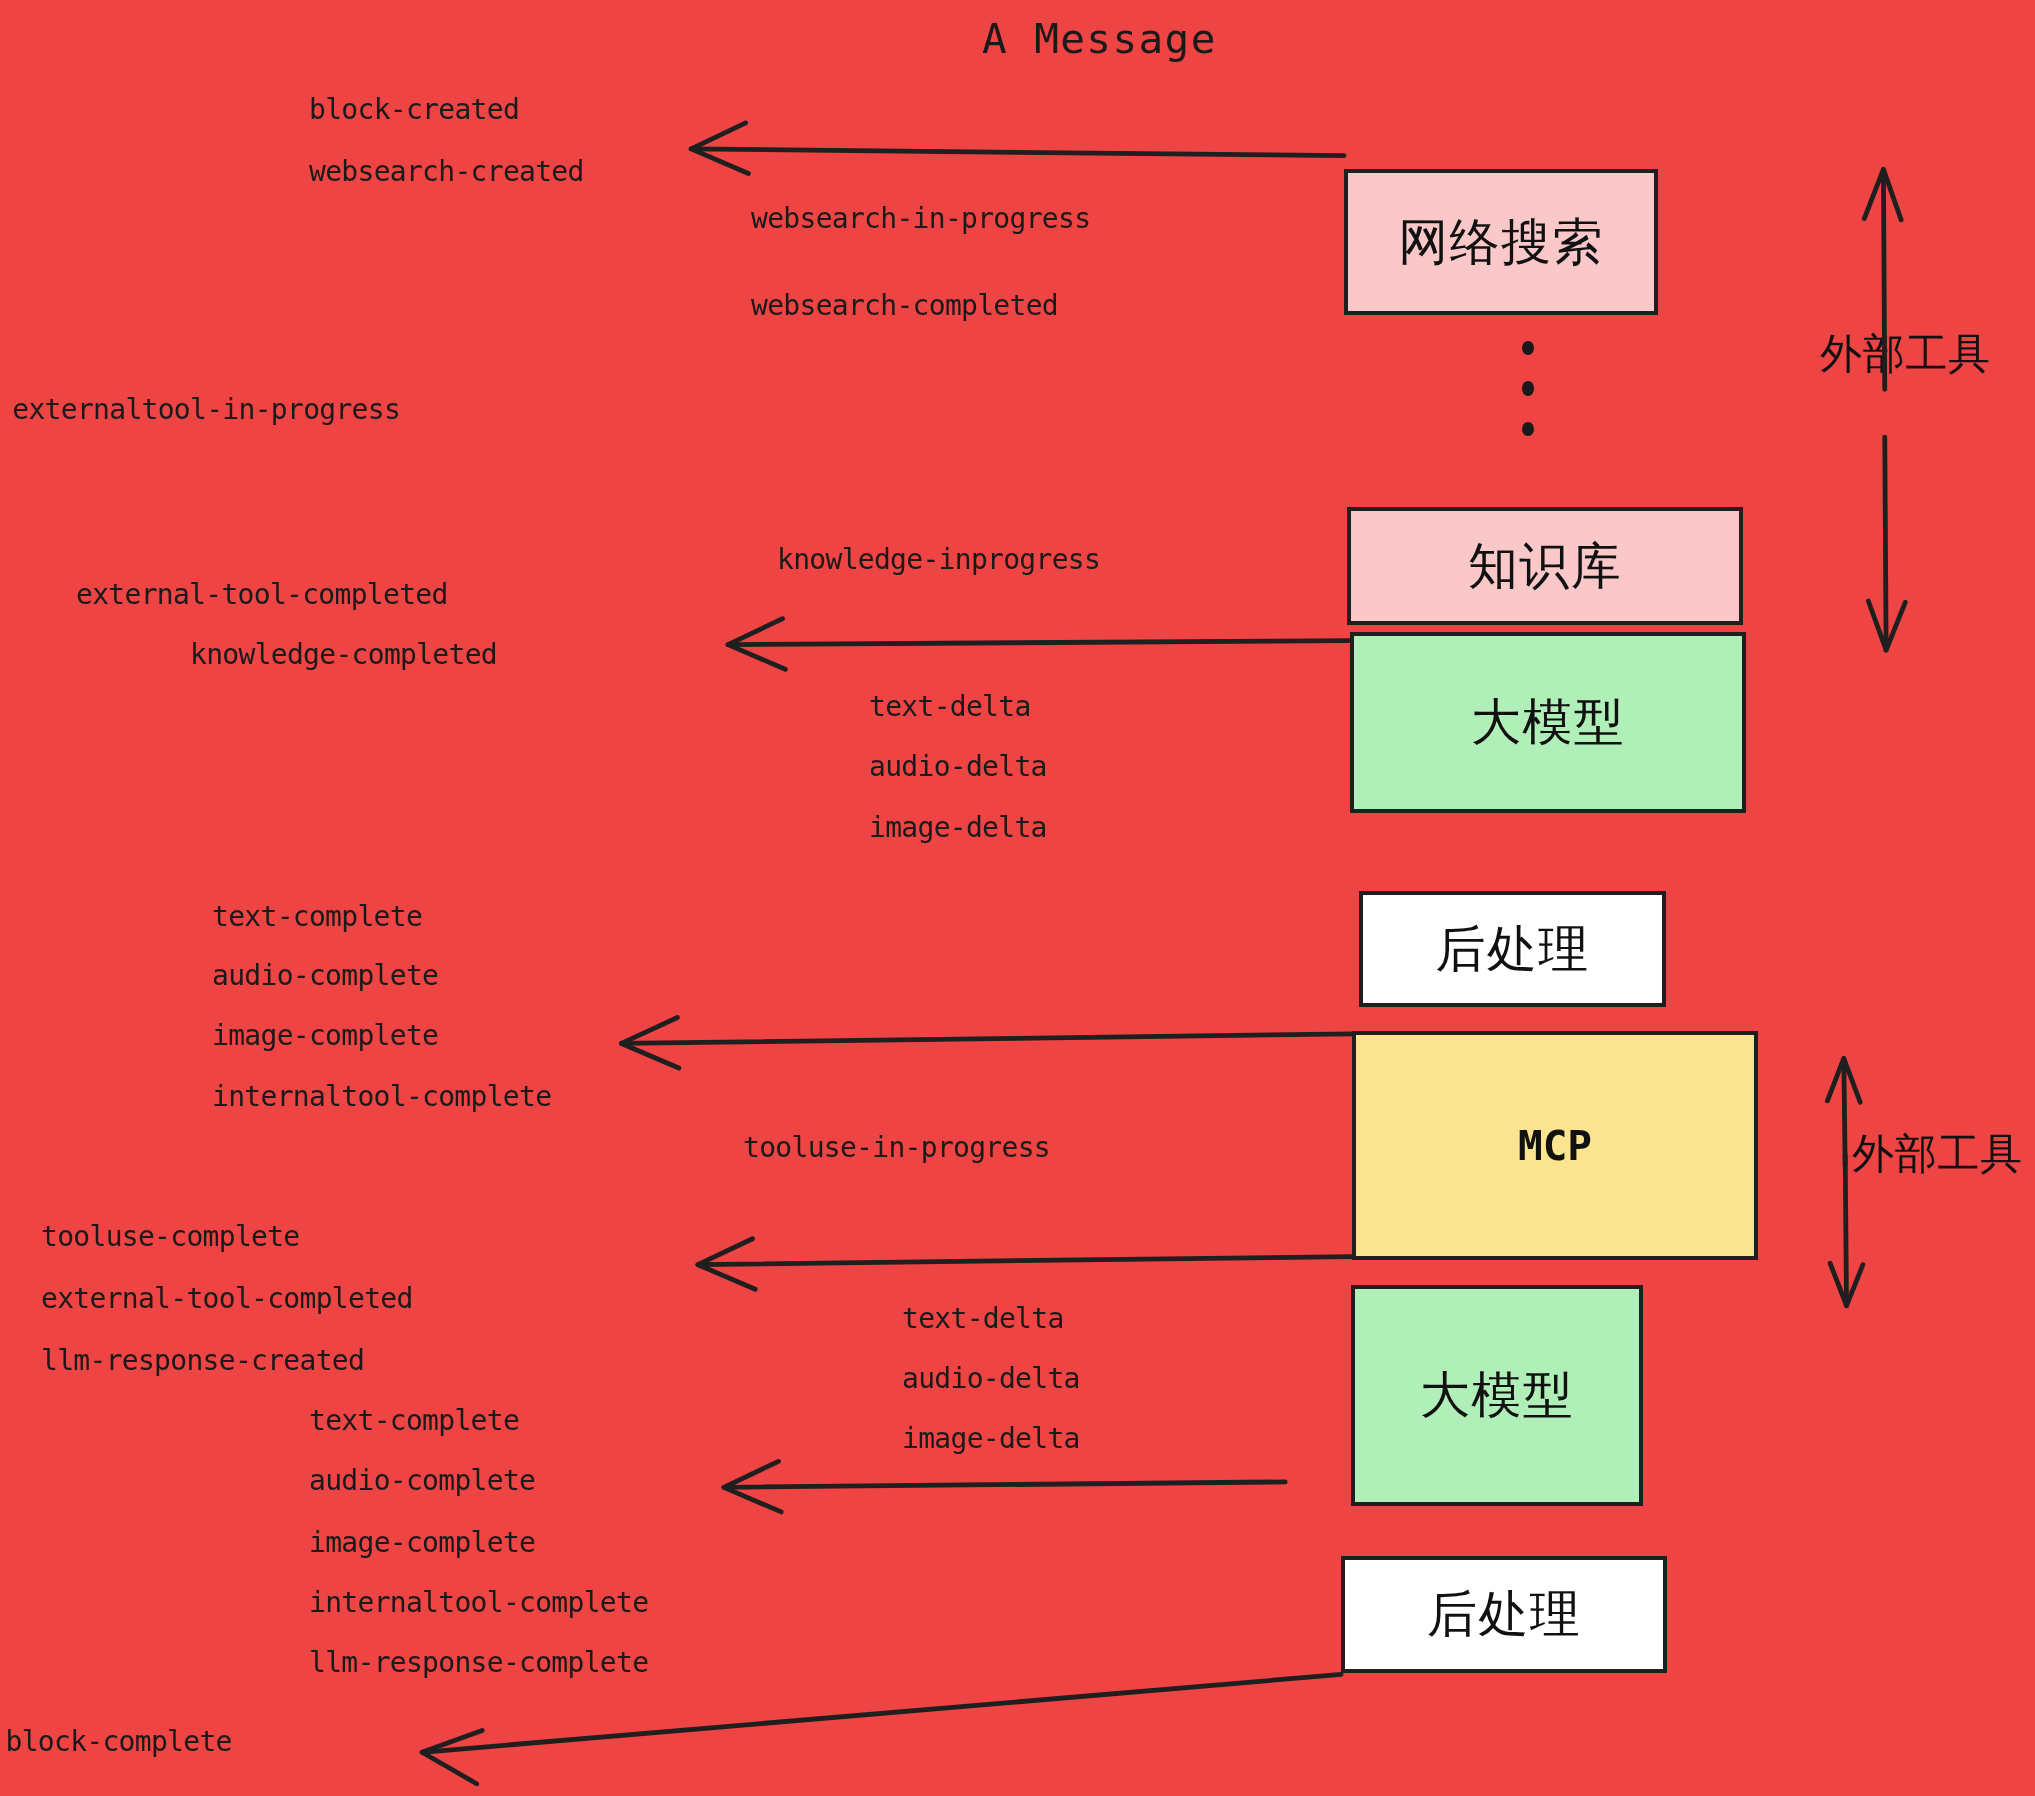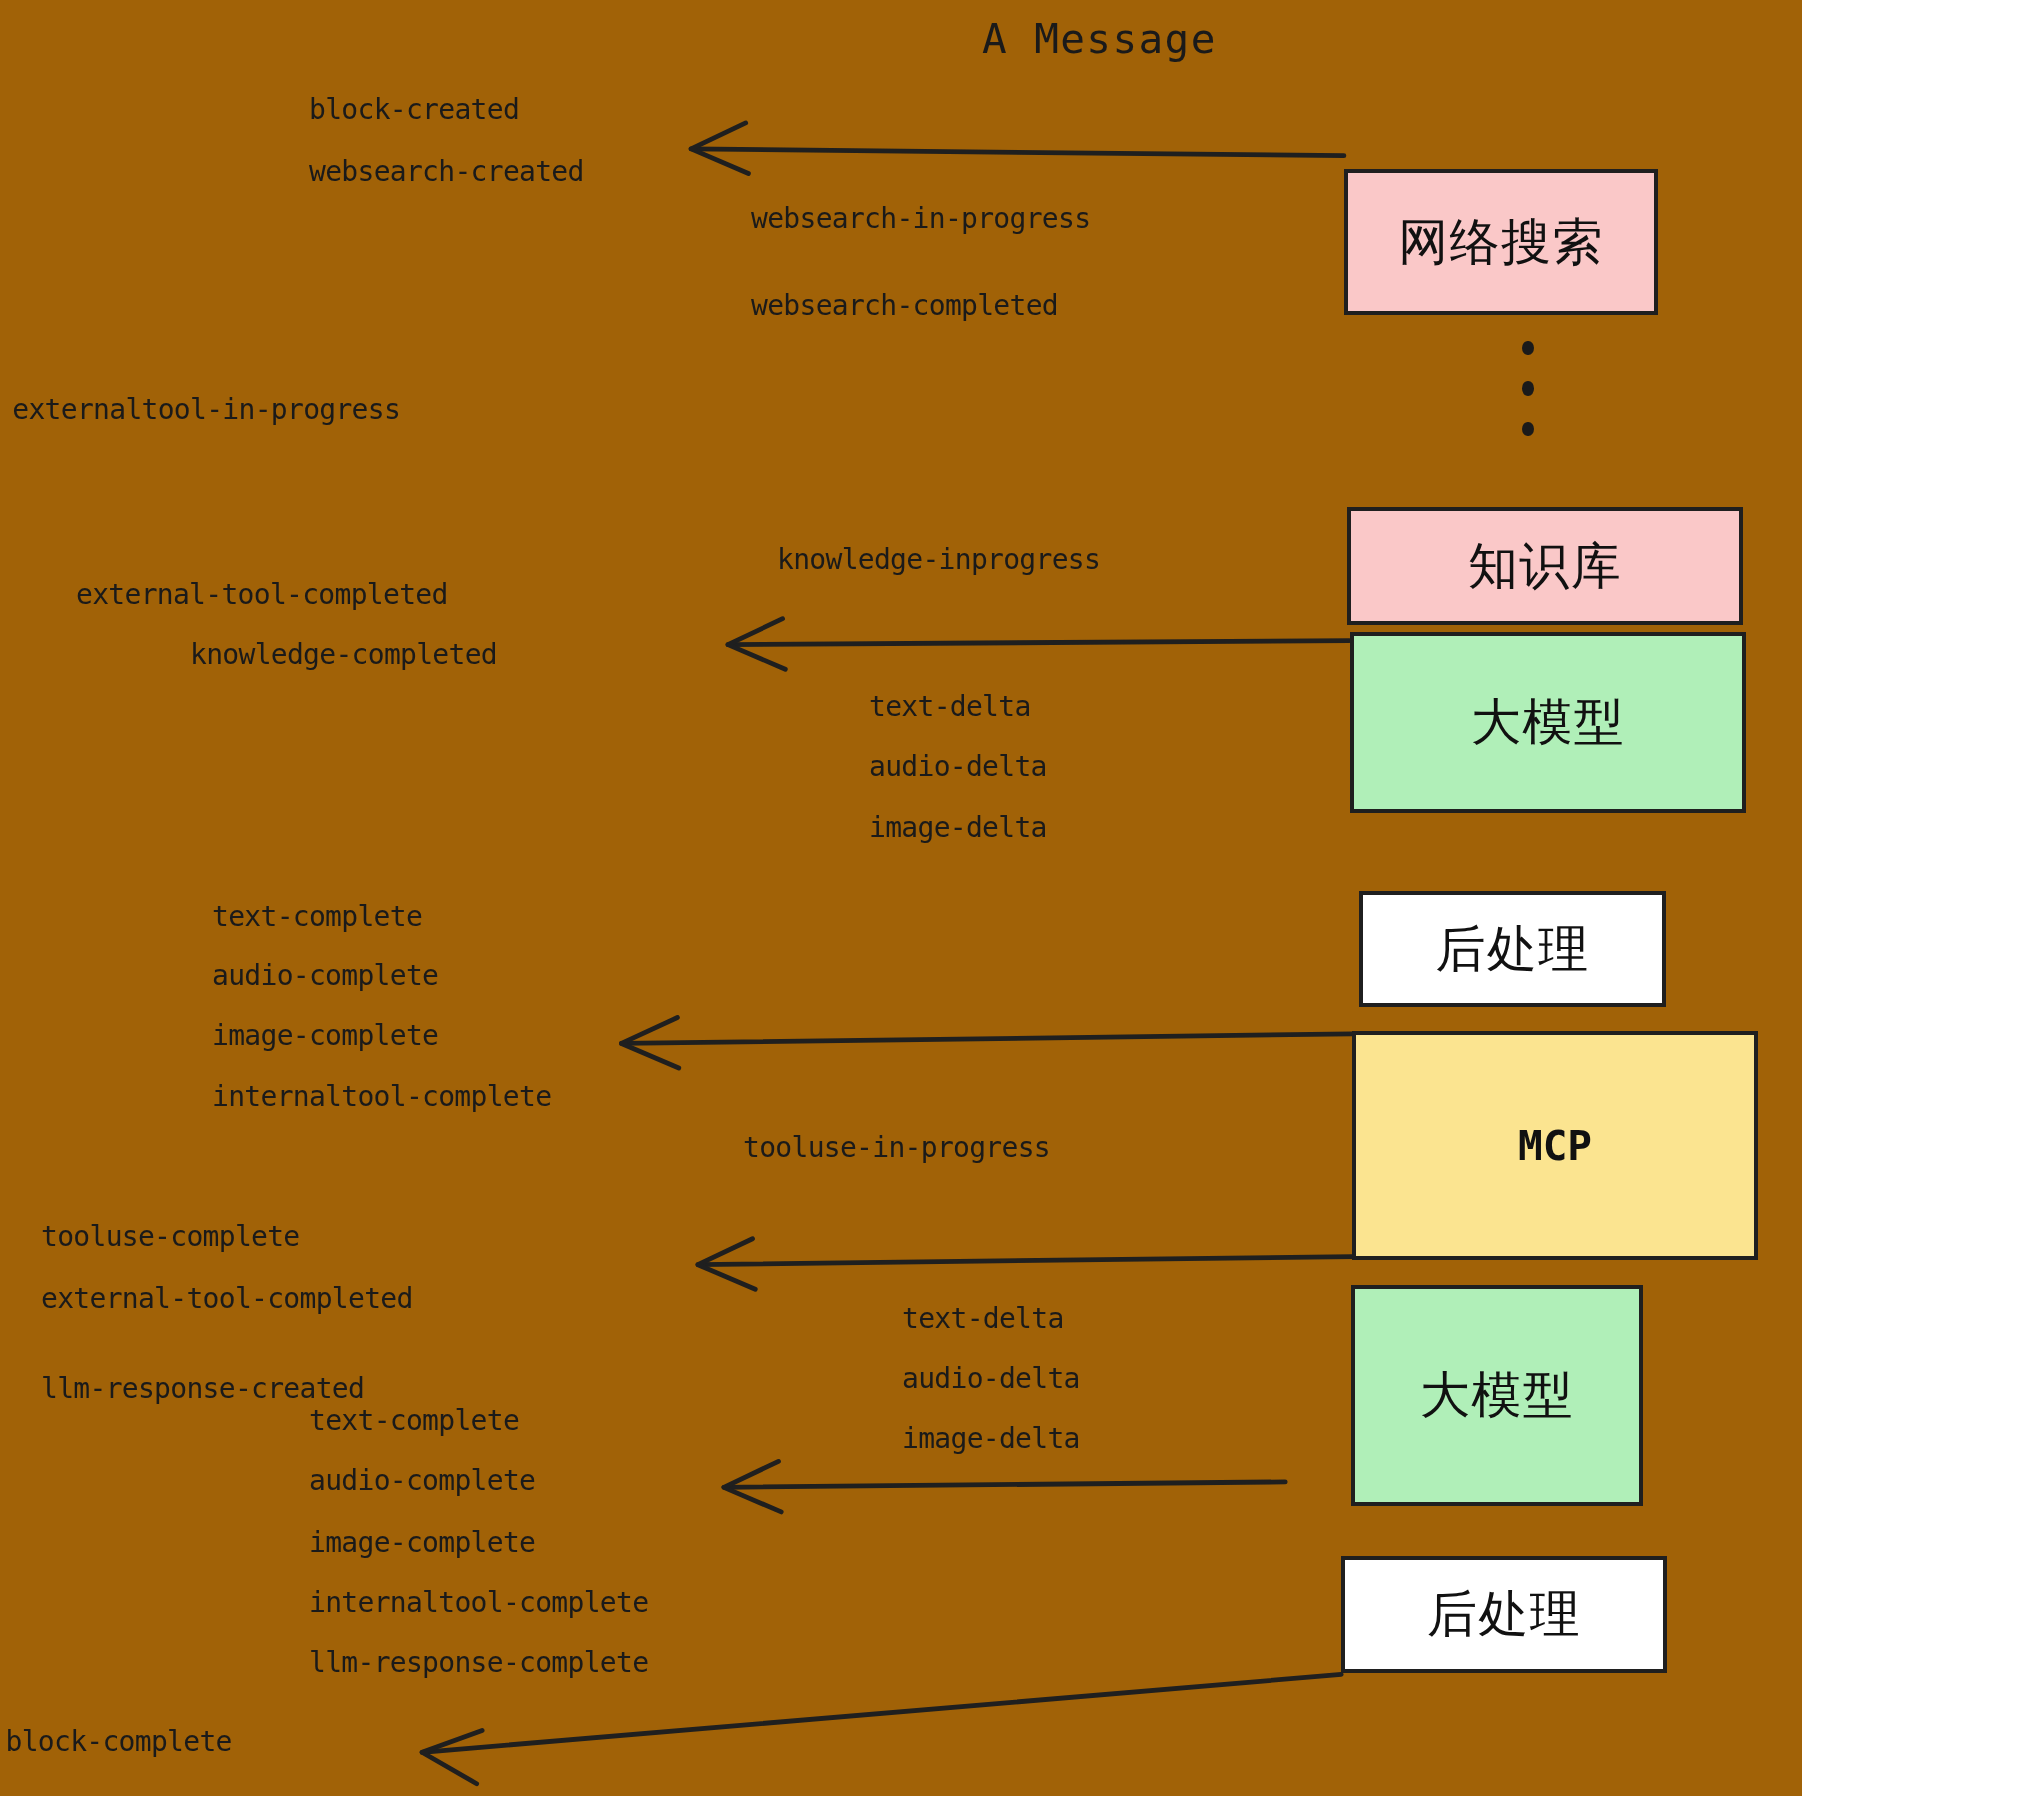--- a/index.html
+++ b/index.html
@@ -2,23 +2,23 @@
 <html style="font-size:11px"><head>
 <meta charset="utf-8">
 <style>
   html, body {
     margin: 0;
     padding: 0;
     background: #ffffff;
   }
   #canvas {
     position: relative;
-    width: 1802px;
+    width: 2035px;
     height: 1796px;
-    background: #a16207;
+    background: #ef4444;
     overflow: hidden;
     font-family: "DejaVu Sans Mono", "Liberation Mono", monospace;
   }
   .evt {
     position: absolute;
     white-space: nowrap;
     color: #1a1a1a;
     font-family: "DejaVu Sans Mono", "Liberation Mono", monospace;
     font-size: 28px;
     line-height: 1;
@@ -137,21 +137,21 @@
   <div class="evt" style="left:869px; top:693px;">text-delta</div>
   <div class="evt" style="left:869px; top:753px;">audio-delta</div>
   <div class="evt" style="left:869px; top:814px;">image-delta</div>
   <div class="evt" style="left:212px;  top:903px;">text-complete</div>
   <div class="evt" style="left:212px;  top:962px;">audio-complete</div>
   <div class="evt" style="left:212px;  top:1022px;">image-complete</div>
   <div class="evt" style="left:212px;  top:1083px;">internaltool-complete</div>
   <div class="evt" style="left:743px; top:1134px;">tooluse-in-progress</div>
   <div class="evt" style="left:41px;   top:1223px;">tooluse-complete</div>
   <div class="evt" style="left:41px;   top:1285px;">external-tool-completed</div>
-  <div class="evt" style="left:41px;   top:1347px;margin-top:28px;">llm-response-created</div>
+  <div class="evt" style="left:41px;   top:1347px;">llm-response-created</div>
   <div class="evt" style="left:902px; top:1305px;">text-delta</div>
   <div class="evt" style="left:902px; top:1365px;">audio-delta</div>
   <div class="evt" style="left:902px; top:1425px;">image-delta</div>
   <div class="evt" style="left:309px;  top:1407px;">text-complete</div>
   <div class="evt" style="left:309px;  top:1467px;">audio-complete</div>
   <div class="evt" style="left:309px;  top:1529px;">image-complete</div>
   <div class="evt" style="left:309px;  top:1589px;">internaltool-complete</div>
   <div class="evt" style="left:309px;  top:1649px;">llm-response-complete</div>
   <div class="evt" style="left:5.5px;    top:1728px;">block-complete</div>
 

